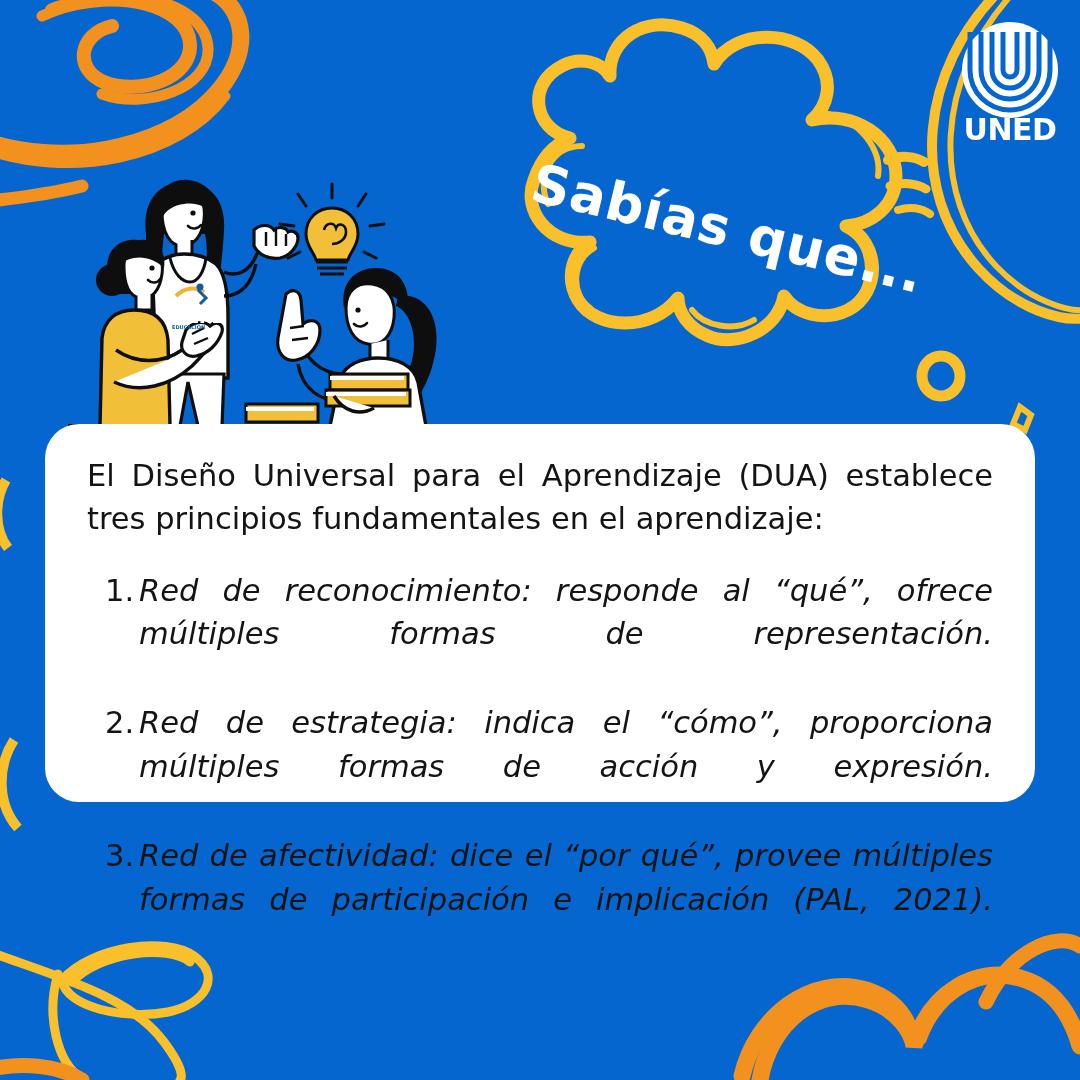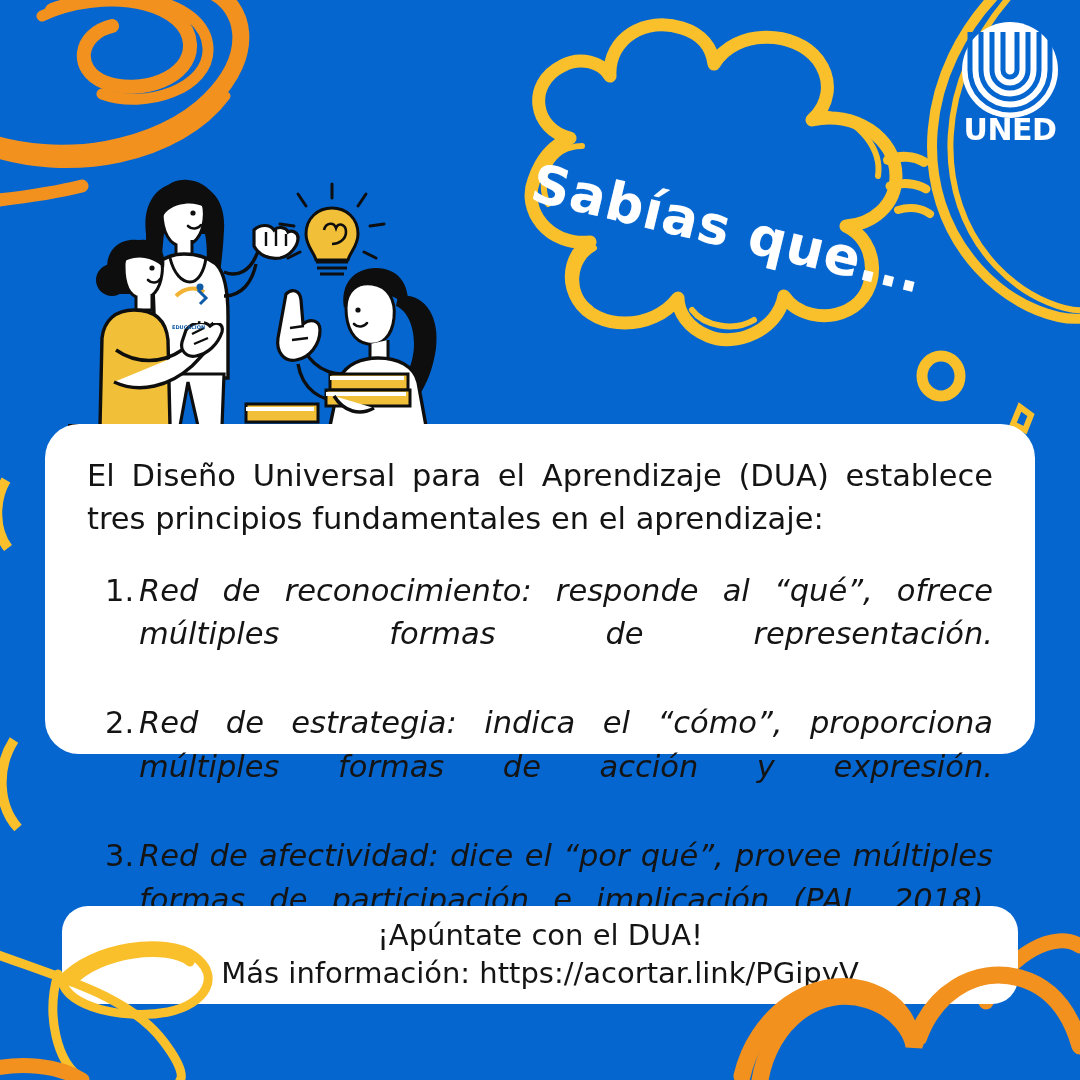--- a/index.html
+++ b/index.html
@@ -77,21 +77,21 @@
   
   .card {
     position: absolute;
     background: #ffffff;
     box-sizing: border-box;
   }
   #main-card {
     left: 45px;
     top: 424px;
     width: 990px;
-    height: 330px;
+    height: 378px;
     border-radius: 34px;
     z-index: 35;
     padding: 30px 42px 0 42px;
   }
   #footer-card {
     left: 62px;
     top: 906px;
     width: 956px;
     height: 98px;
     border-radius: 26px;
@@ -374,29 +374,25 @@
       <li>
         <span class="body-text li-num">1.</span>
         <span class="body-text li-text">Red de reconocimiento: responde al “qué”, ofrece múltiples formas de representación.</span>
       </li>
       <li>
         <span class="body-text li-num">2.</span>
         <span class="body-text li-text">Red de estrategia: indica el “cómo”, proporciona múltiples formas de acción y expresión.</span>
       </li>
       <li>
         <span class="body-text li-num">3.</span>
-        <span class="body-text li-text">Red de afectividad: dice el “por qué”,  provee múltiples formas de participación e implicación (PAL, 2018).</span>
+        <span class="body-text li-text">Red de afectividad: dice el “por qué”,  provee múltiples formas de participación e implicación (PAL, 2021).</span>
       </li>
     </ol>
   </div>
 
-  <div id="footer-card" class="card">
-    <div class="footer-line" id="footer-line-1">¡Apúntate con el DUA!</div>
-    <div class="footer-line" id="footer-line-2">Más información: https://acortar.link/PGipyV</div>
-  </div>
 
   <svg class="layer" id="deco-front" viewBox="0 0 1080 1080">
 
     <g fill="none" stroke="#FAC02B" stroke-width="9" stroke-linecap="round">
       <path d="M -10 952 C 60 978 130 996 164 1042 C 188 1074 180 1080 180 1080"></path>
       <path d="M 62 980 C 92 946 166 936 194 956 C 222 976 206 1004 168 1012 C 126 1020 66 1008 62 980 Z"></path>
       <path d="M 72 982 C 100 952 168 944 190 962"></path>
       <path d="M 58 974 C 46 1014 56 1064 84 1080"></path>
     </g>
 

